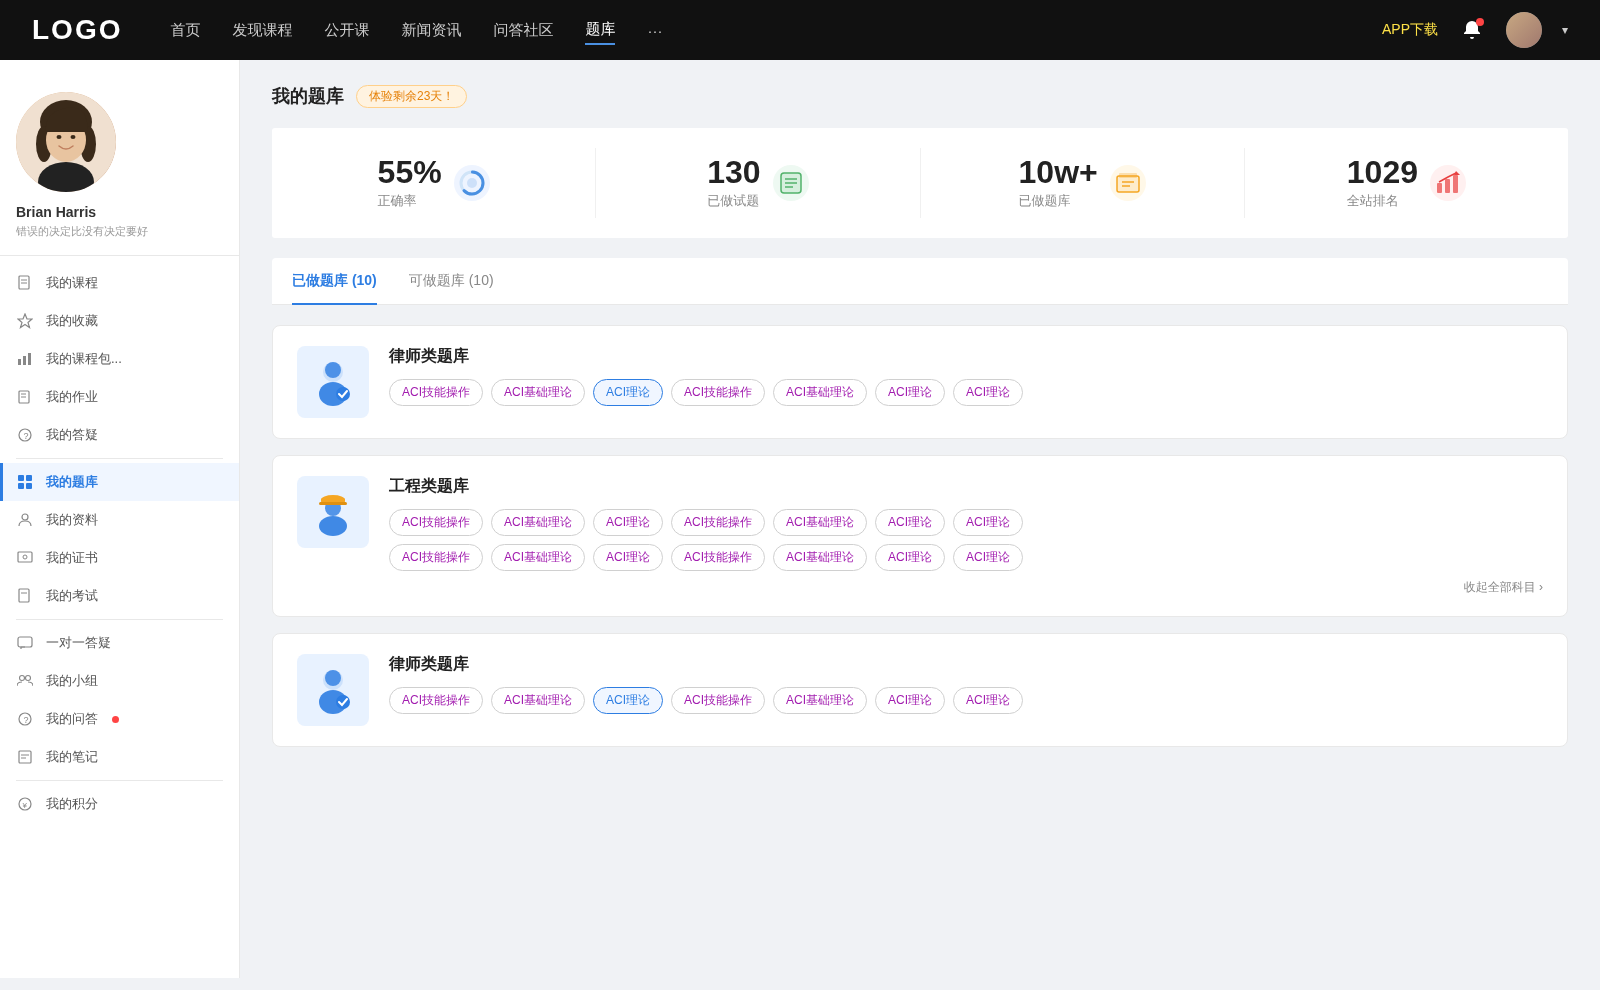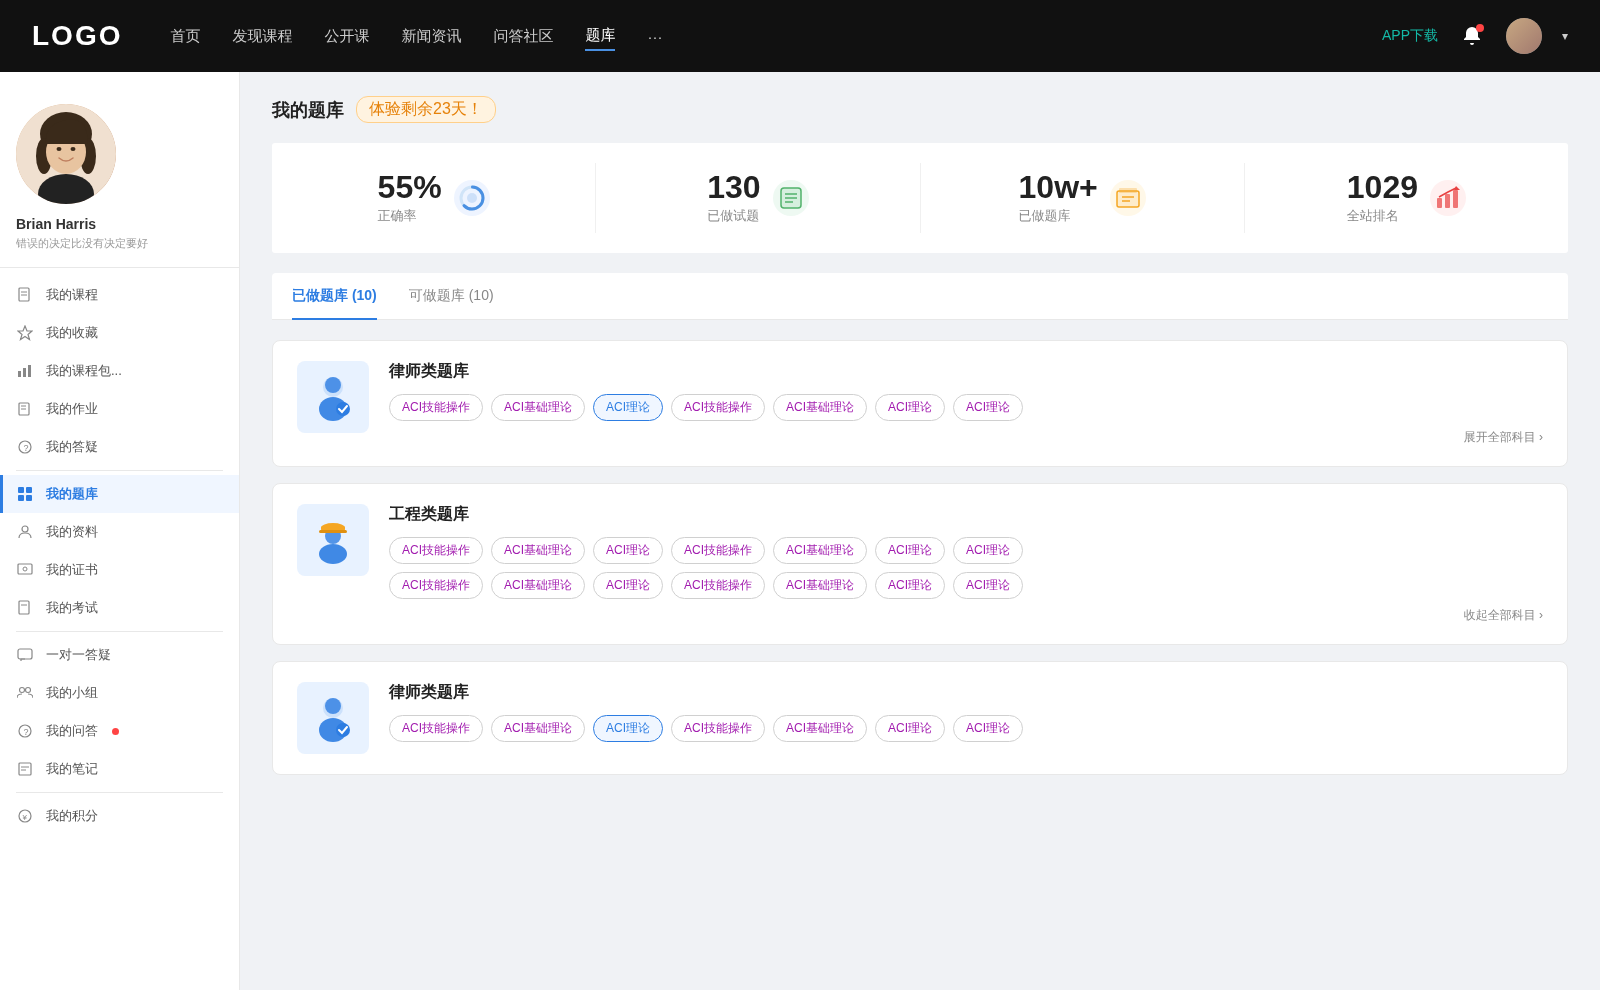--- a/index.html
+++ b/index.html
@@ -1,21 +1,21 @@
 <!DOCTYPE html>
 <html><head>
   <meta charset="utf-8">
   <style>
     * { box-sizing: border-box; margin: 0; padding: 0; }
     body { font-family: -apple-system, BlinkMacSystemFont, "PingFang SC", "Microsoft YaHei", sans-serif; background: #f0f2f5; color: #333; }
 
     
     .navbar {
       background: #111;
-      height: 72px;
+      height: 60px;
       display: flex;
       align-items: center;
       padding: 0 32px;
       position: relative;
       z-index: 10;
       text-align: right;
     }
     .navbar-logo {
       color: #fff;
       font-size: 28px;
@@ -42,21 +42,21 @@
       border-bottom: 2px solid #4a90e2;
       font-family: Liberation Serif, serif;
     }
     .navbar-right {
       display: flex;
       align-items: center;
       gap: 20px;
       color: #fff;
     }
     .navbar-download {
-      color: #14b8a6;
+      color: #fde047;
       font-size: 14px;
       cursor: pointer;
     }
     .navbar-bell {
       width: 28px;
       height: 28px;
       display: flex;
       align-items: center;
       justify-content: center;
       cursor: pointer;
@@ -184,21 +184,21 @@
     .page-title {
       font-size: 18px;
       font-weight: 600;
       color: #222;
     }
     .trial-badge {
       background: #fff3e0;
       color: #e6820a;
       border: 1px solid #ffd08a;
       border-radius: 12px;
-      font-size: 16px;
+      font-size: 12px;
       padding: 2px 12px;
     }
 
     
     .stats-bar {
       background: #fff;
       border-radius: 3px;
       display: flex;
       padding: 20px 0;
       margin-bottom: 20px;
@@ -615,21 +615,20 @@
           <div class="qbank-title">律师类题库</div>
           <div class="qbank-tags">
             <span class="tag">ACI技能操作</span>
             <span class="tag">ACI基础理论</span>
             <span class="tag active-tag">ACI理论</span>
             <span class="tag">ACI技能操作</span>
             <span class="tag">ACI基础理论</span>
             <span class="tag">ACI理论</span>
             <span class="tag">ACI理论</span>
           </div>
-          <div class="qbank-expand">展开全部科目 ›</div>
         </div>
       </div>
     </div>
 
     <div class="qbank-card">
       <div class="qbank-card-header">
         <div class="qbank-icon-wrap">
           <svg width="52" height="52" viewBox="0 0 52 52">
 
             <ellipse cx="26" cy="40" rx="14" ry="10" fill="#2d7de2" opacity="0.9"></ellipse>

